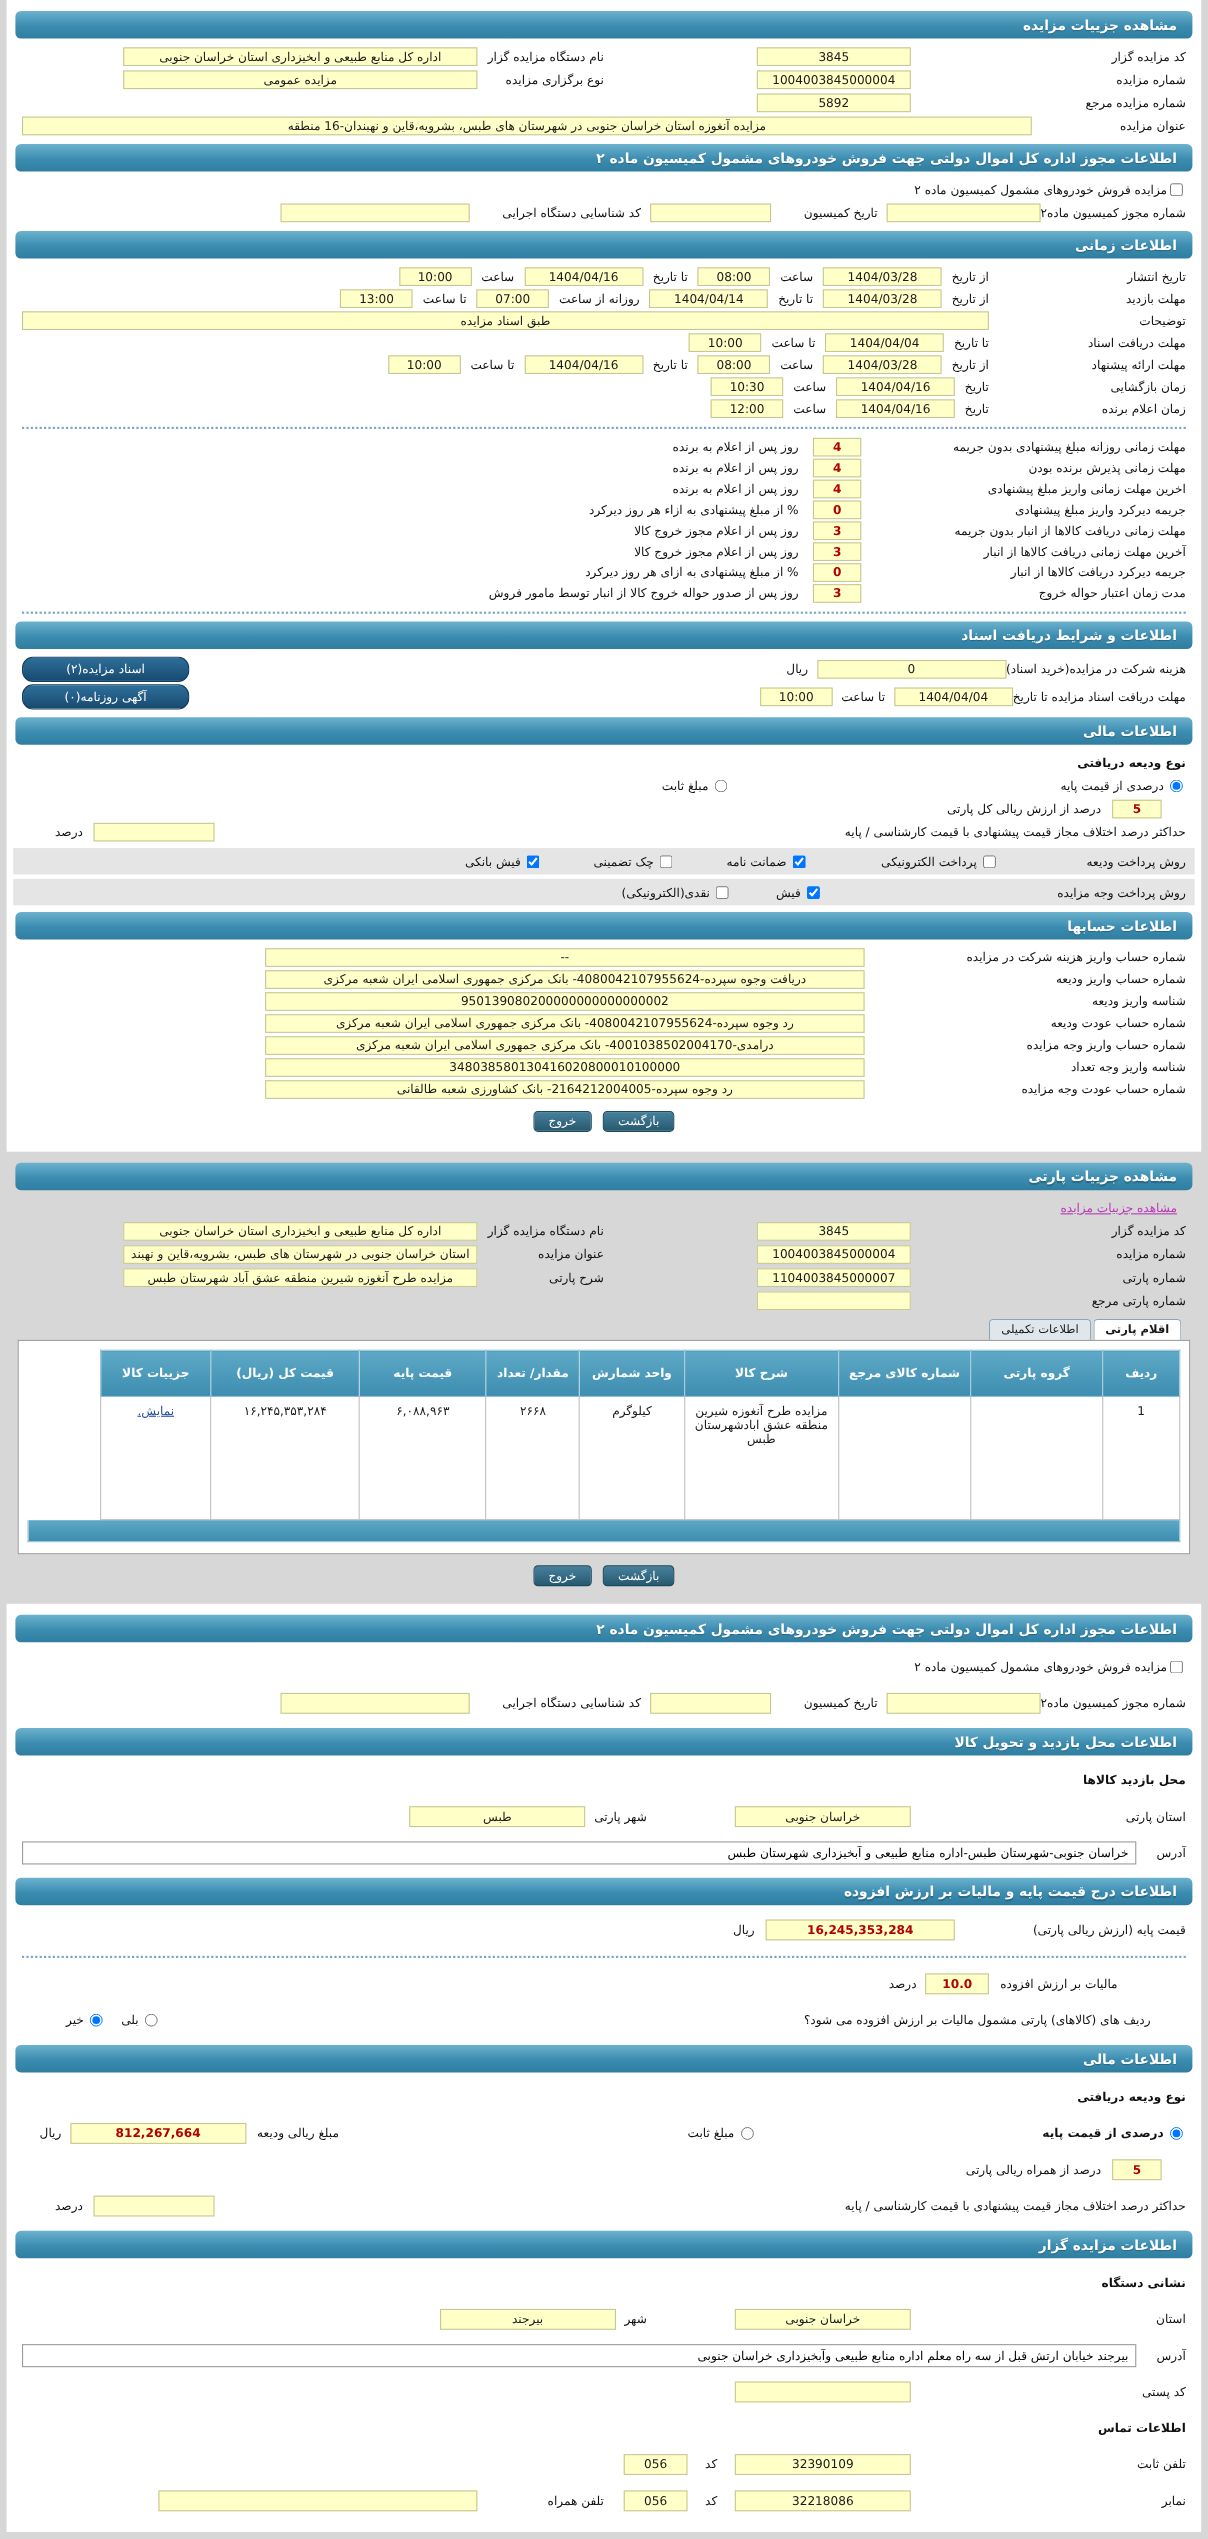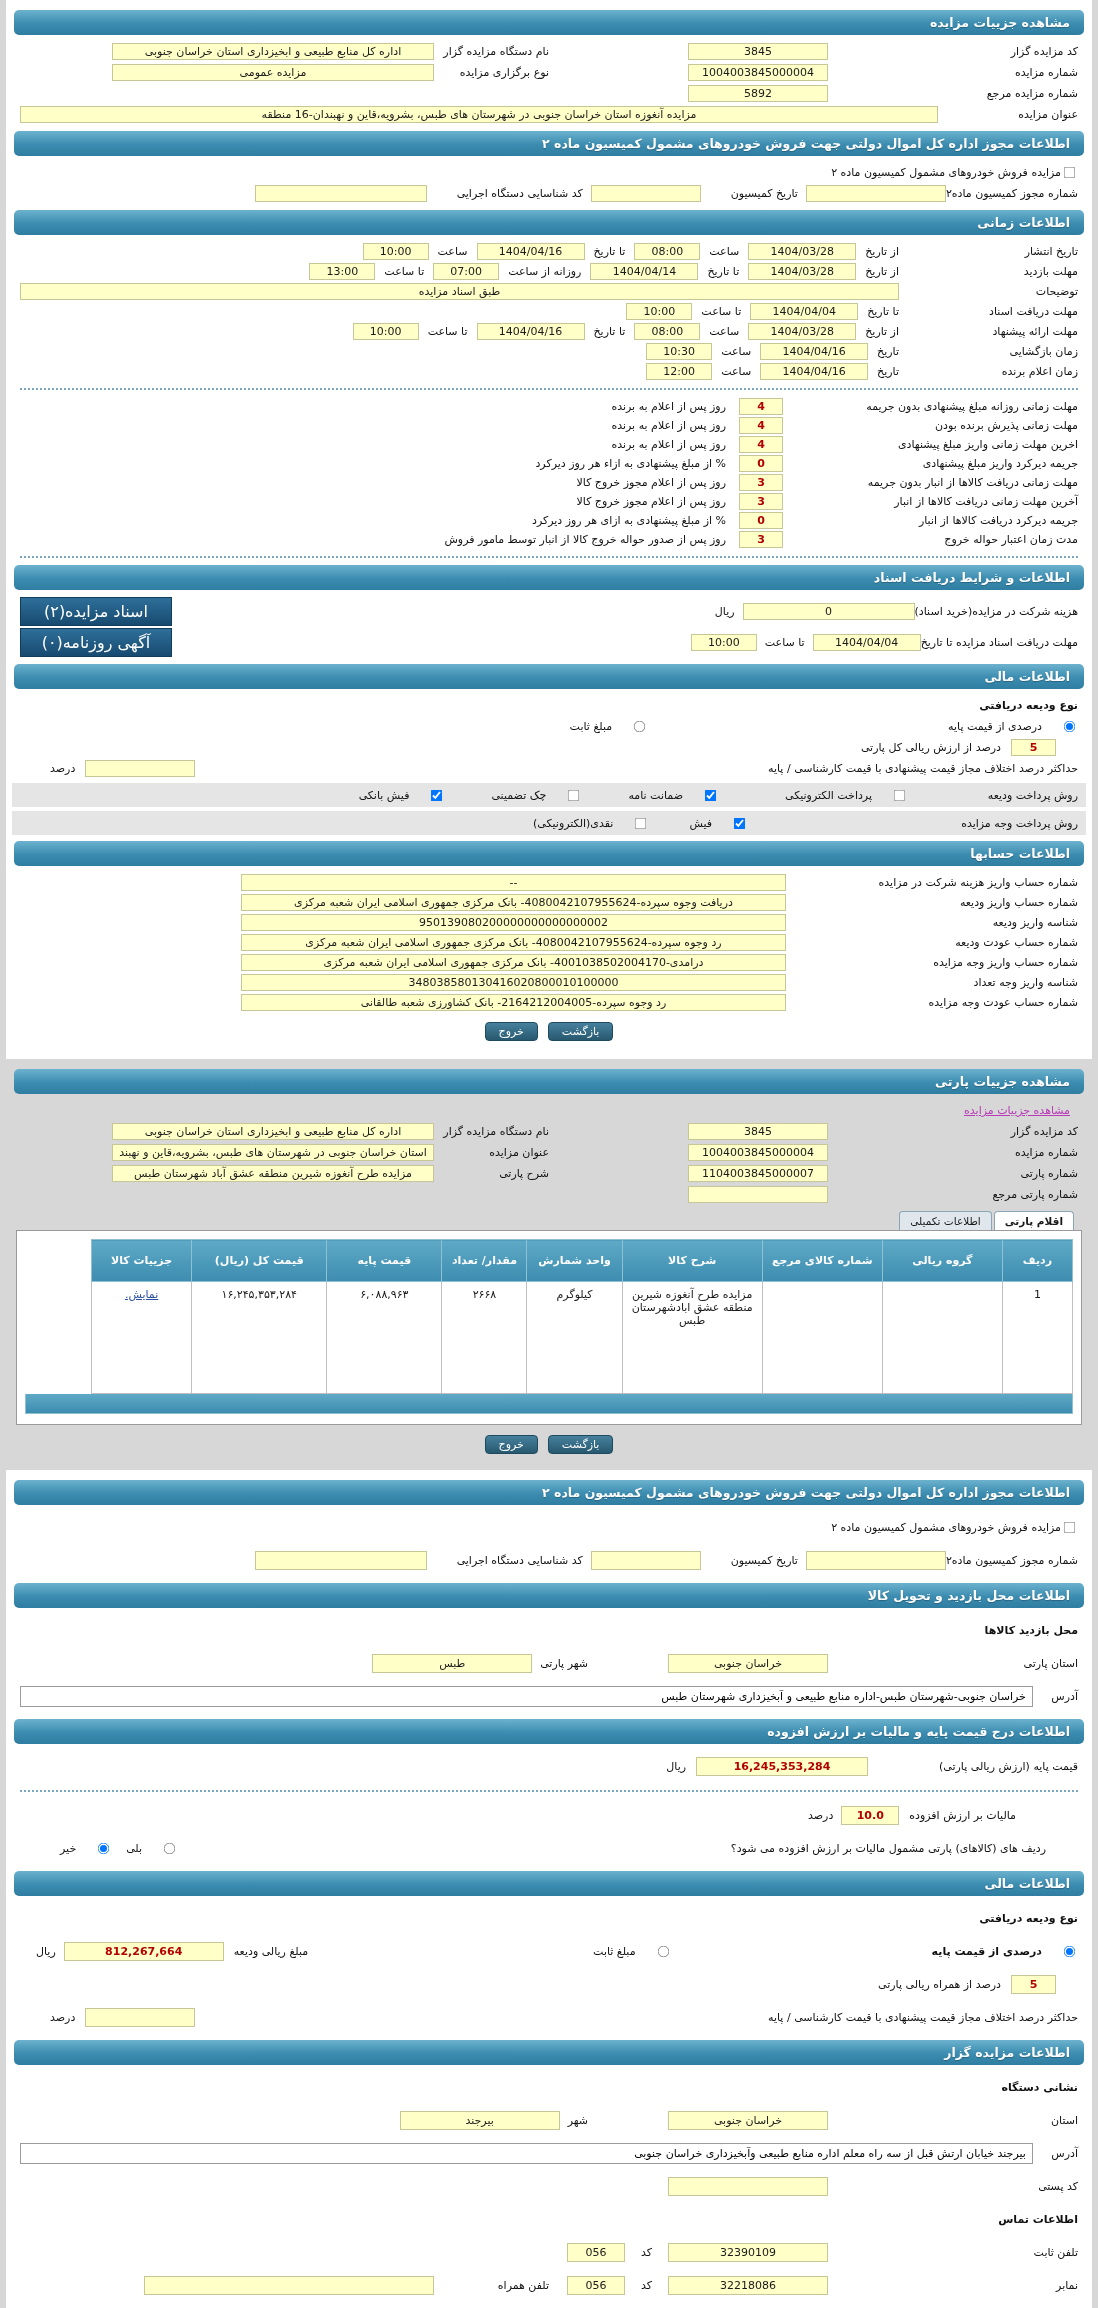--- a/index.html
+++ b/index.html
@@ -27,26 +27,26 @@
   .tlabel{width:170px}
   .wd{width:108px}.wt{width:66px}
   .drow{display:flex;align-items:center;min-height:19px;padding:1px 8px;font-size:11px}
   .dlabel{width:295px}
   .dfld{width:44px;margin-left:4px}
   .dtext{margin-right:9px}
   .dotsep{border-top:2px dotted #7aa8c0;margin:7px 8px}
   .arow{display:flex;align-items:center;min-height:20px;padding:1px 8px;font-size:11px}
   .albl{width:292px}
   .band{background:#e5e5e5;display:flex;align-items:center;min-height:24px;padding:2px 8px;font-size:11px;margin:4px 0}
-  .ck{display:inline-flex;align-items:center;gap:19px}
+  .ck{display:inline-flex;align-items:center;gap:3px}
   input[type=checkbox],input[type=radio]{margin:0 2px;transform:scale(.9)}
   .btn{background:linear-gradient(#47809d,#27596f);color:#fff;border:1px solid #1d4a5e;border-radius:4px;
        padding:2px 13px;font-size:11px;font-family:inherit;cursor:pointer}
   .docbtn{width:152px;background:linear-gradient(#2e6f99,#174a70);color:#fff;border:1px solid #123c5c;
-       border-radius:0;padding:4px 6px;font-size:16px;font-family:inherit;cursor:pointer}
+       border-radius:10px;padding:4px 6px;font-size:11px;font-family:inherit;cursor:pointer}
   .btnrow{display:flex;justify-content:center;gap:10px;padding:10px 0 6px}
   .plink{color:#b83ab8;font-size:11px;text-decoration:underline;cursor:pointer;display:inline-block;padding:2px 8px}
   .tabrow{display:flex;padding:6px 12px 0;gap:2px}
   .tab{border:1px solid #8aa5b5;border-bottom:none;background:#dfe7ec;padding:3px 10px;font-size:10.5px;
        border-radius:4px 4px 0 0;cursor:pointer}
   .tab.active{background:#fff;font-weight:bold}
   .table-wrap{background:#fff;border:1px solid #9a9a9a;padding:8px 8px 10px;margin:0 4px}
   table.items{table-layout:fixed;width:982px;border-collapse:collapse;font-size:11px}
   .items th{background:linear-gradient(#5ea9c6,#3d8db0);color:#fff;border:1px solid #8fc0d4;
        padding:4px 3px;font-weight:bold;height:42px;vertical-align:middle;overflow:hidden}
@@ -390,21 +390,21 @@
             <col style="width:140px">
           <col style="width:95px">
             <col style="width:85px">
             <col style="width:115px">
             <col style="width:135px">
             <col style="width:100px">
         </colgroup>
         <thead>
           <tr>
             <th>ردیف</th>
-            <th>گروه ریالی</th>
+            <th>گروه پارتی</th>
             <th>شماره کالای مرجع</th>
             <th>شرح کالا</th>
             <th>واحد شمارش</th>
             <th>مقدار/ تعداد</th>
             <th>قیمت پایه</th>
             <th>قیمت کل (ریال)</th>
             <th>جزییات کالا</th>
           </tr>
         </thead>
         <tbody>

